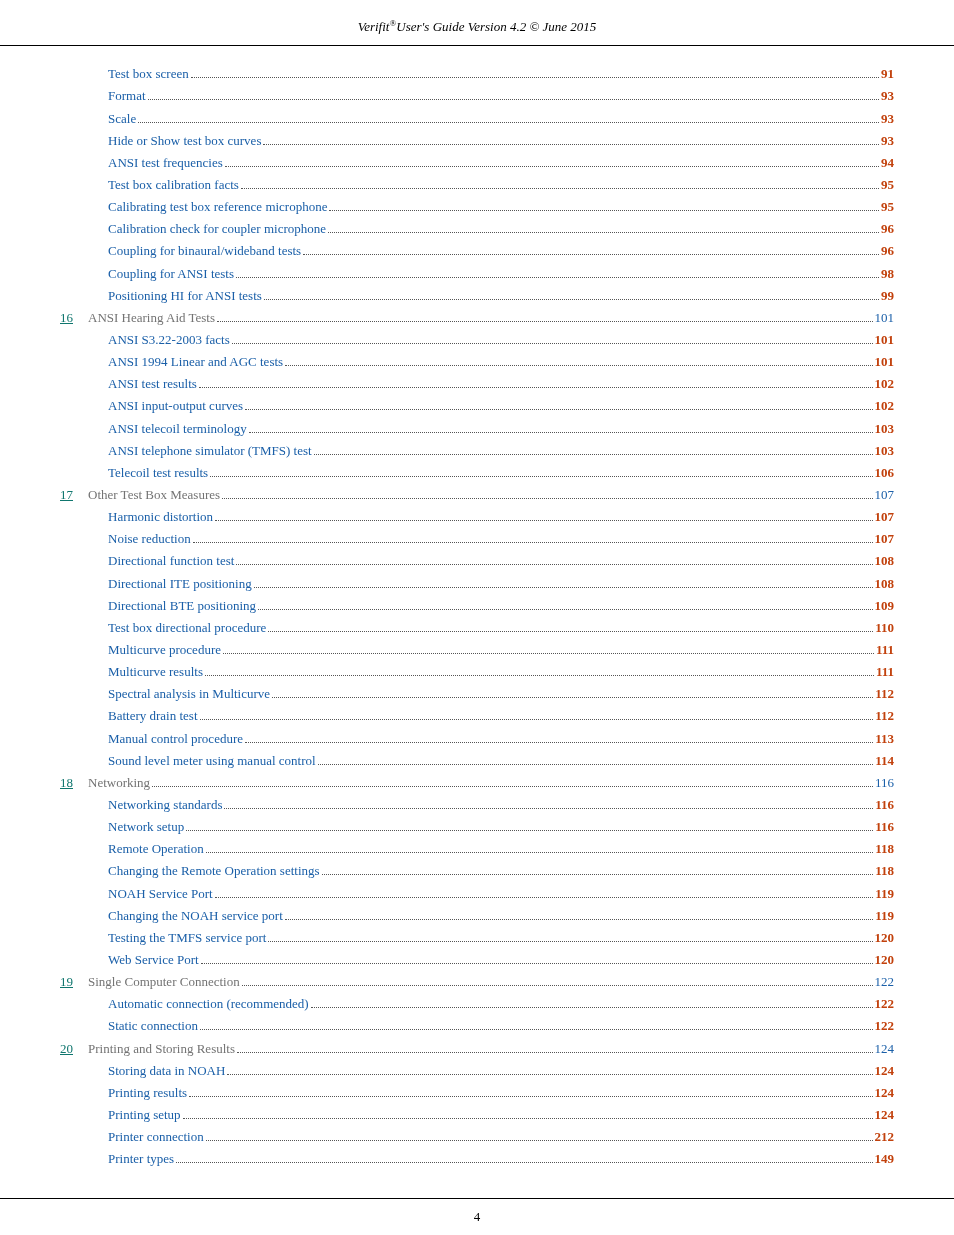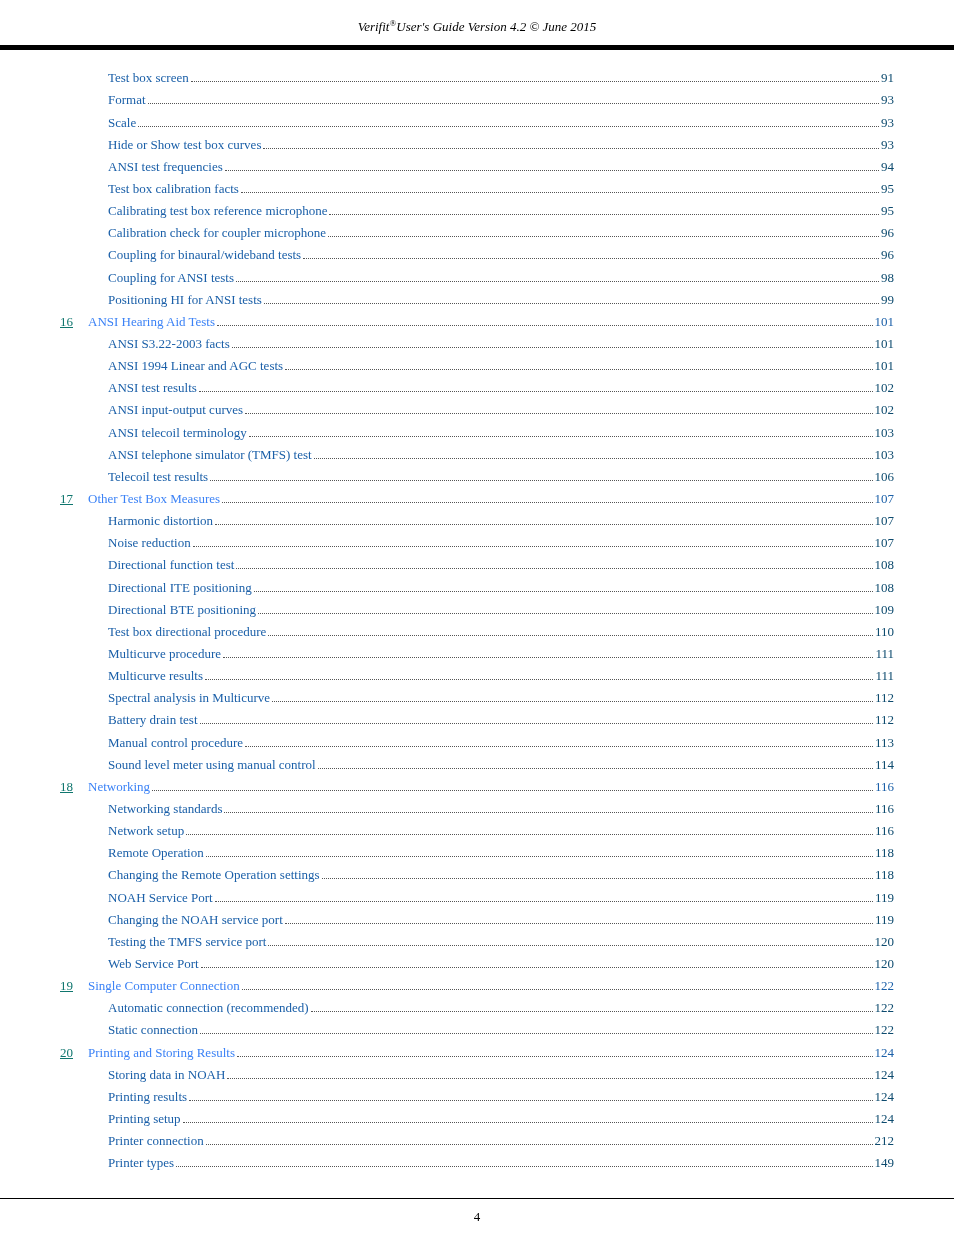--- a/index.html
+++ b/index.html
@@ -12,21 +12,21 @@
       min-height: 1235px;
     }
     .page {
       width: 954px;
       min-height: 1235px;
       background: #fff;
       position: relative;
       padding: 0;
     }
     .header {
-      border-bottom: 5px solid #000000;
+      border-bottom: 1px solid #000000;
       text-align: center;
       padding: 18px 0 10px 0;
       font-size: 13px;
       font-style: italic;
     }
     .header sup {
       font-size: 9px;
       font-style: normal;
     }
     .content {
@@ -43,39 +43,40 @@
       white-space: nowrap;
       flex-shrink: 0;
     }
     .toc-entry .dots {
       flex: 1;
       border-bottom: 1px dotted #555;
       margin: 0 2px 3px 2px;
       min-width: 10px;
     }
     .toc-entry .page-num {
-      color: #0c4a6e;
+      color: #c2410c;
       white-space: nowrap;
       flex-shrink: 0;
+      font-weight: bold;
     }
     .toc-section {
       display: flex;
       align-items: baseline;
       margin-bottom: 2px;
       line-height: 1.55;
     }
     .section-num {
       color: #0f766e;
       width: 28px;
       flex-shrink: 0;
       font-weight: normal;
       text-decoration: underline;
     }
     .section-title {
-      color: #3b82f6;
+      color: #737373;
       flex-shrink: 0;
     }
     .section-dots {
       flex: 1;
       border-bottom: 1px dotted #555;
       margin: 0 2px 3px 2px;
       min-width: 10px;
     }
     .section-page {
       color: #1a5fa8;

